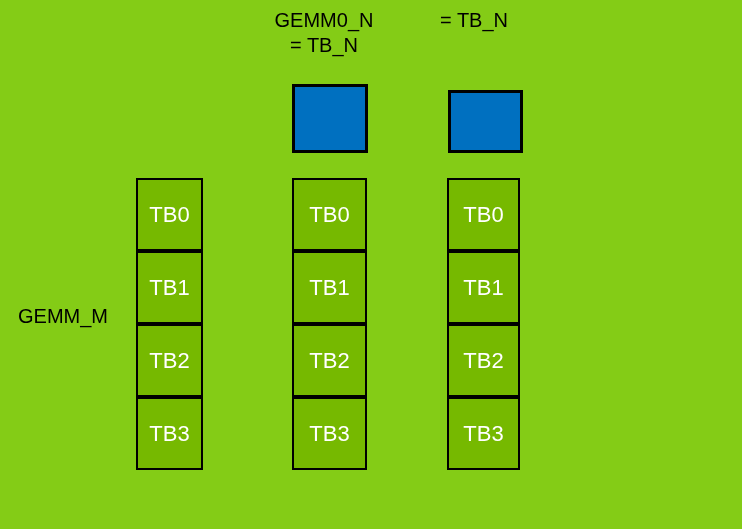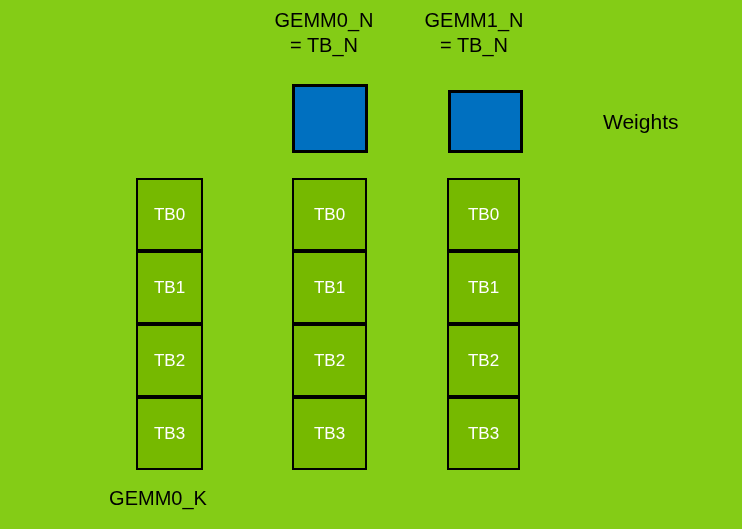--- a/index.html
+++ b/index.html
@@ -46,21 +46,21 @@
   }
   .tb-block {
     height: 73px;
     box-sizing: border-box;
     background: #76B900;
     border: 2.5px solid #000000;
     display: flex;
     align-items: center;
     justify-content: center;
     color: #ffffff;
-    font-size: 17px;
+    font-size: 22px;
   }
   .side-label { font-size: 21px; }
   .bottom-label {
     position: absolute;
     top: 487px;
     width: 140px;
     text-align: center;
     color: #000000;
     font-size: 20px;
   }
@@ -68,21 +68,20 @@
 </head>
 <body>
 
 <div class="canvas">
 
   <div class="top-label" style="left:251px;">
     <div>GEMM0_N</div>
     <div>= TB_N</div>
   </div>
   <div class="top-label" style="left:401px;">
-    <div>GEMM1_N</div>
     <div>= TB_N</div>
   </div>
 
   <div class="weights-block" style="left:292px; top:84px; width:76px; height:69px;"></div>
   <div class="weights-block" style="left:448px; top:90px; width:75px; height:63px;"></div>
 
   <div class="col" style="left:136px; width:67px;">
     <div class="tb-block">TB0</div>
     <div class="tb-block">TB1</div>
     <div class="tb-block">TB2</div>
@@ -94,18 +93,17 @@
     <div class="tb-block">TB2</div>
     <div class="tb-block">TB3</div>
   </div>
   <div class="col" style="left:447px; width:73px;">
     <div class="tb-block">TB0</div>
     <div class="tb-block">TB1</div>
     <div class="tb-block">TB2</div>
     <div class="tb-block">TB3</div>
   </div>
 
+  <div class="label" style="left:18px; top:304px;">GEMM_M</div>
 
-  <div class="label side-label" style="left:603px; top:109px;">Weights</div>
 
-  <div class="bottom-label" style="left:88px;">GEMM0_K</div>
 
 </div>
 
 </body></html>

